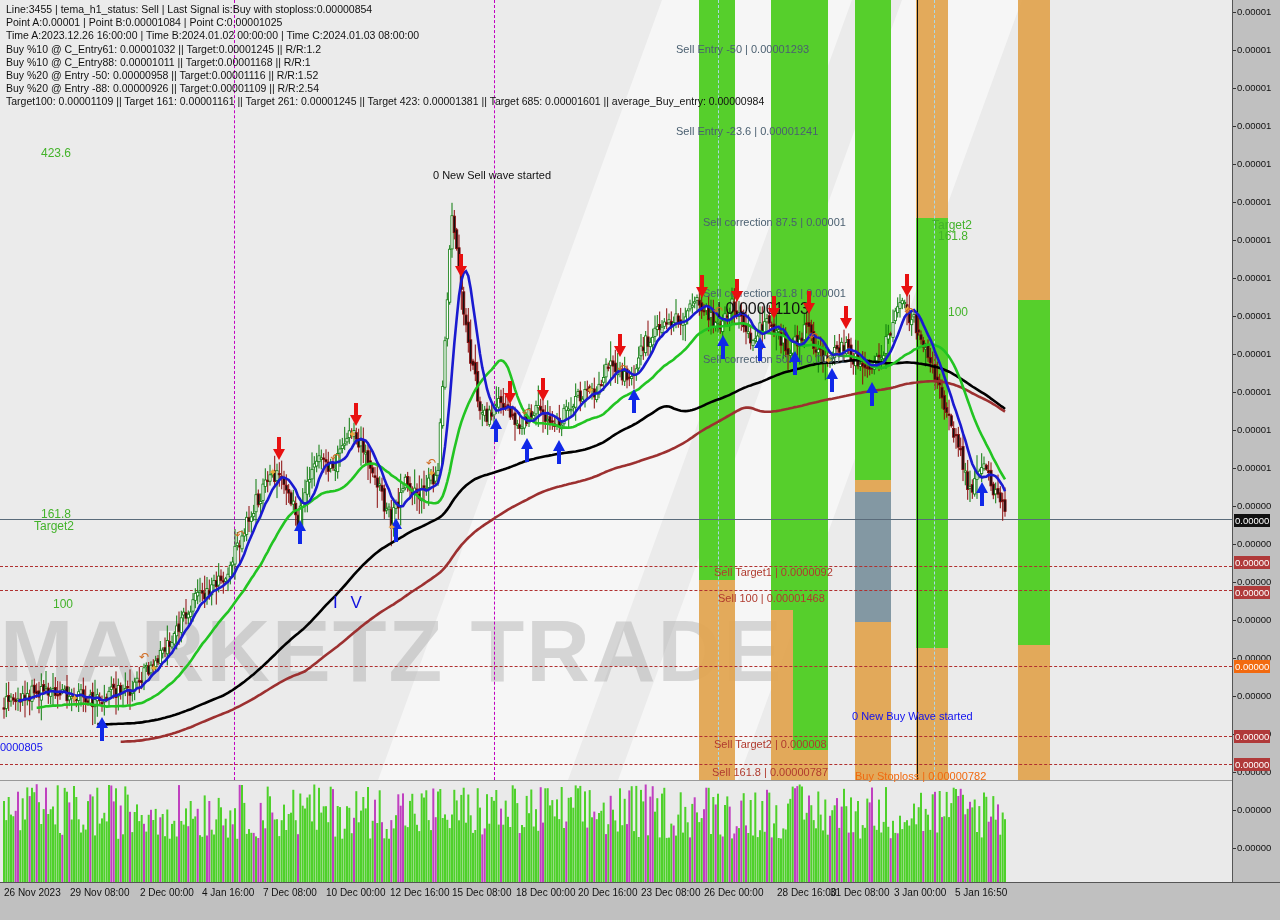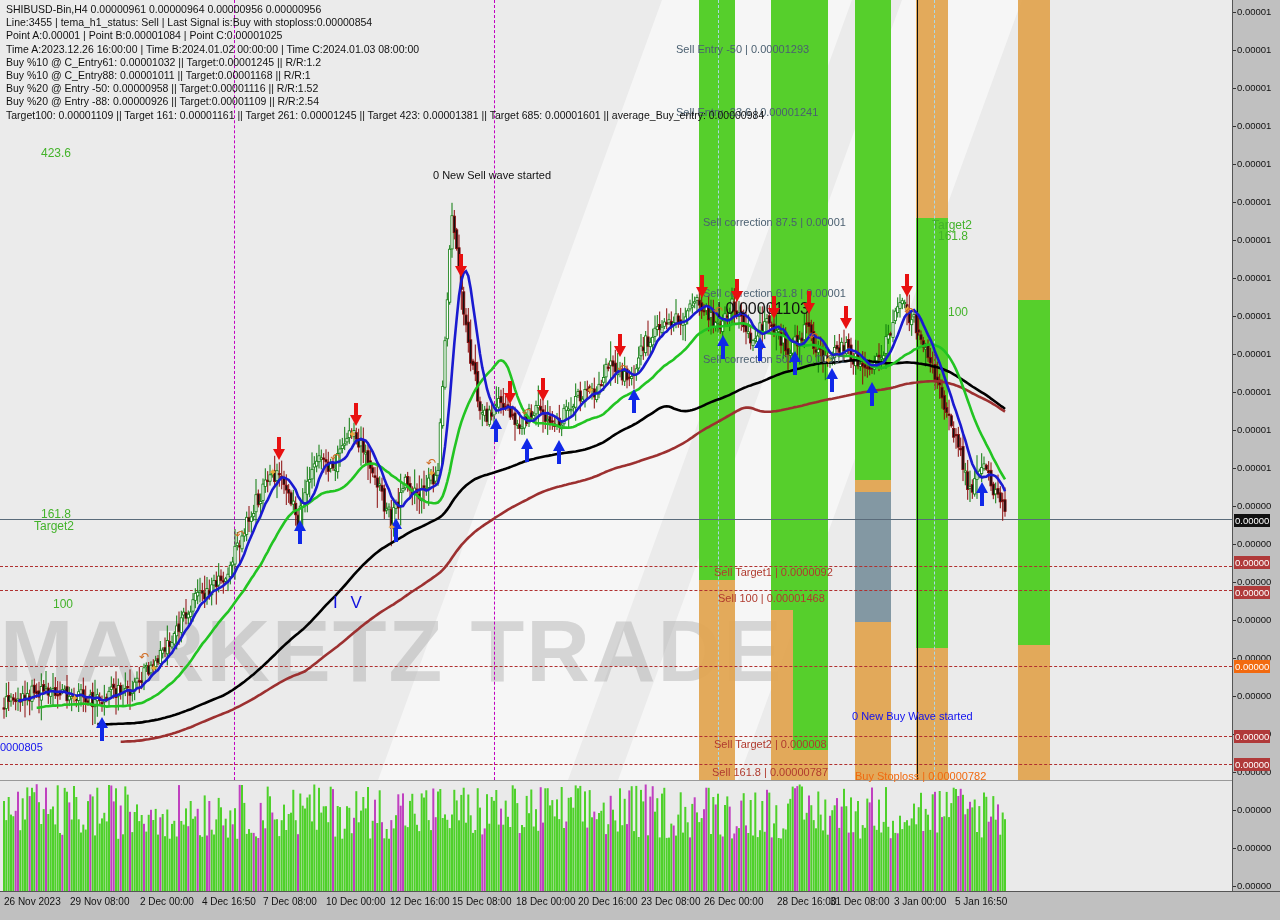--- a/index.html
+++ b/index.html
@@ -156,21 +156,21 @@
     overflow: hidden;
   }
   .pbox.black { background: #111; }
   .pbox.red   { background: #b03a3a; }
   .pbox.orange{ background: #f26a10; }
 
   
   #axis-bottom {
     position: absolute;
     left: 0; bottom: 0;
-    width: 1280px; height: 29px;
+    width: 1280px; height: 38px;
     background: #c0c0c0;
     border-top: 1px solid #555;
     z-index: 60;
   }
   .ttick {
     position: absolute;
     top: 4px;
     font-size: 10px;
     color: #111;
     white-space: nowrap;
@@ -1203,21 +1203,21 @@
         <div class="hook" style="left: 426px; top: 455.937px;">↶</div>
         <div class="hook" style="left: 521.667px; top: 405.529px;">↶</div>
         <div class="hook" style="left: 617.333px; top: 361.997px;">↶</div>
         <div class="hook" style="left: 713px; top: 304.198px;">↶</div>
         <div class="hook" style="left: 808.667px; top: 330.367px;">↶</div>
         <div class="hook" style="left: 904.333px; top: 304.704px;">↶</div>
       </div>
 
     <div id="ann-layer">
         <div class="ann slate" style="left: 676px; top: 43px;">Sell Entry -50 | 0.00001293</div>
-        <div class="ann slate" style="left: 676px; top: 106px;">Sell Entry -23.6 | 0.00001241</div>
+        <div class="ann slate" style="left: 676px; top: 125px;">Sell Entry -23.6 | 0.00001241</div>
         <div class="ann" style="color: rgb(17, 17, 17); font-size: 11px; left: 433px; top: 169px;">0 New Sell wave started</div>
         <div class="ann slate" style="left: 703px; top: 216px;">Sell correction 87.5 | 0.00001</div>
         <div class="ann slate" style="left: 703px; top: 287px;">Sell correction 61.8 | 0.00001</div>
         <div class="ann dark" style="left: 717px; top: 300px;">| 0.00001103</div>
         <div class="ann slate" style="left: 703px; top: 353px;">Sell correction 50.0 | 0.00001</div>
         <div class="ann red" style="left: 714px; top: 566px;">Sell Target1 | 0.0000092</div>
         <div class="ann red" style="left: 718px; top: 592px;">Sell 100 | 0.00001468</div>
         <div class="ann blue" style="left: 852px; top: 710px;">0 New Buy Wave started</div>
         <div class="ann red" style="left: 714px; top: 738px;">Sell Target2 | 0.000008</div>
         <div class="ann red" style="left: 712px; top: 766px;">Sell 161.8 | 0.00000787</div>
@@ -1665,21 +1665,20 @@
             <rect x="997.0" y="23.4" width="2" height="94.6" fill="#c040c0"></rect>
             <rect x="999.3" y="53.7" width="2" height="64.3" fill="#4ed12a"></rect>
             <rect x="1001.7" y="31.5" width="2" height="86.5" fill="#4ed12a"></rect>
             <rect x="1004.0" y="38.2" width="2" height="79.8" fill="#4ed12a"></rect>
           </g>
       </svg>
     </div>
   </div>
 
   <div id="infoblock">
-      <div>SHIBUSD-Bin,H4  0.00000961 0.00000964 0.00000956 0.00000956</div>
       <div>Line:3455 | tema_h1_status: Sell | Last Signal is:Buy with stoploss:0.00000854</div>
       <div>Point A:0.00001 | Point B:0.00001084 | Point C:0.00001025</div>
       <div>Time A:2023.12.26 16:00:00 | Time B:2024.01.02 00:00:00 | Time C:2024.01.03 08:00:00</div>
       <div>Buy %10 @ C_Entry61: 0.00001032 || Target:0.00001245 || R/R:1.2</div>
       <div>Buy %10 @ C_Entry88: 0.00001011 || Target:0.00001168 || R/R:1</div>
       <div>Buy %20 @ Entry -50: 0.00000958 || Target:0.00001116 || R/R:1.52</div>
       <div>Buy %20 @ Entry -88: 0.00000926 || Target:0.00001109 || R/R:2.54</div>
       <div>Target100: 0.00001109 || Target 161: 0.00001161 || Target 261: 0.00001245 || Target 423: 0.00001381 || Target 685: 0.00001601 || average_Buy_entry: 0.00000984</div>
     </div>
 
@@ -1713,21 +1712,21 @@
       <div class="pbox red" style="top: 586px;">0.00000</div>
       <div class="pbox orange" style="top: 660px;">0.00000</div>
       <div class="pbox red" style="top: 730px;">0.00000</div>
       <div class="pbox red" style="top: 758px;">0.00000</div>
     </div>
 
   <div id="axis-bottom">
       <div class="ttick" style="left: 4px;">26 Nov 2023</div>
       <div class="ttick" style="left: 70px;">29 Nov 08:00</div>
       <div class="ttick" style="left: 140px;">2 Dec 00:00</div>
-      <div class="ttick" style="left: 202px;">4 Dec 16:50</div>
+      <div class="ttick" style="left: 202px;">4 Jan 16:00</div>
       <div class="ttick" style="left: 263px;">7 Dec 08:00</div>
       <div class="ttick" style="left: 326px;">10 Dec 00:00</div>
       <div class="ttick" style="left: 390px;">12 Dec 16:00</div>
       <div class="ttick" style="left: 452px;">15 Dec 08:00</div>
       <div class="ttick" style="left: 516px;">18 Dec 00:00</div>
       <div class="ttick" style="left: 578px;">20 Dec 16:00</div>
       <div class="ttick" style="left: 641px;">23 Dec 08:00</div>
       <div class="ttick" style="left: 704px;">26 Dec 00:00</div>
       <div class="ttick" style="left: 749px; margin-left: 28px;">28 Dec 16:00</div>
       <div class="ttick" style="left: 830px;">31 Dec 08:00</div>

